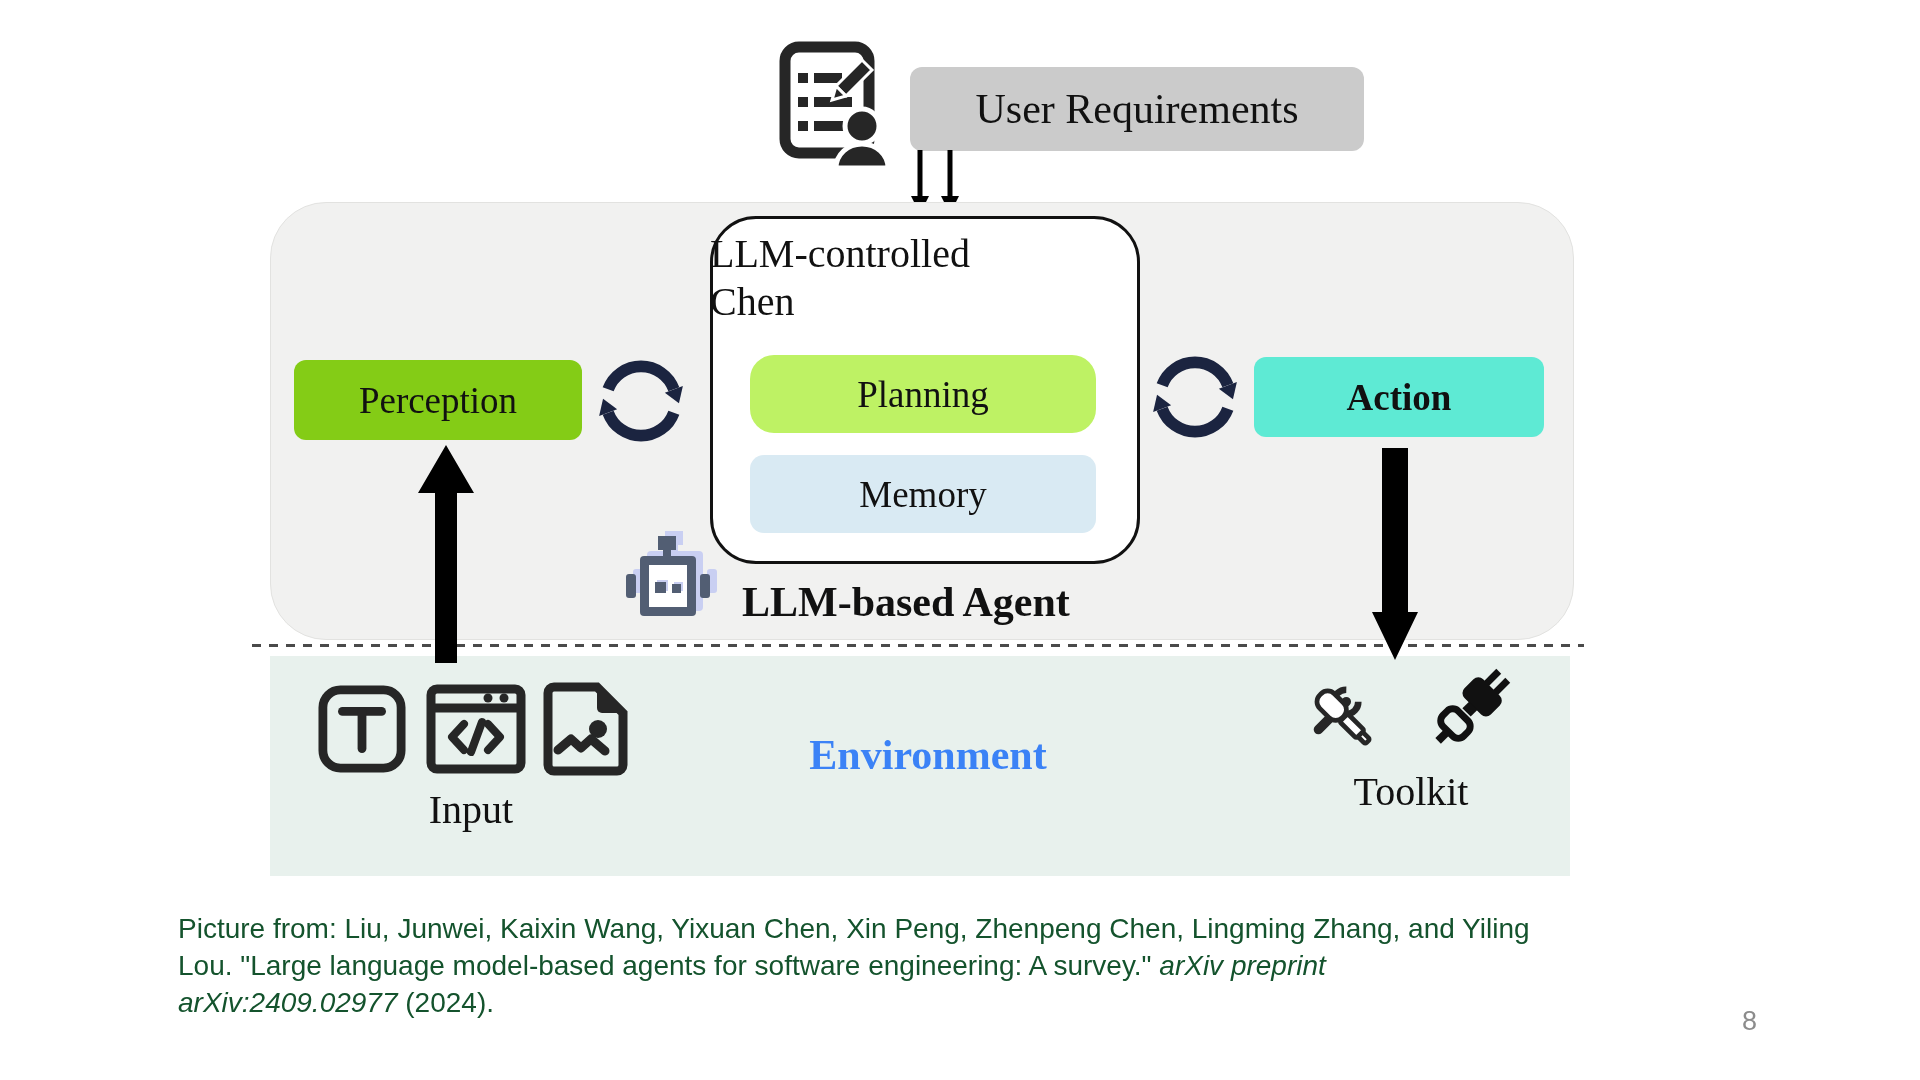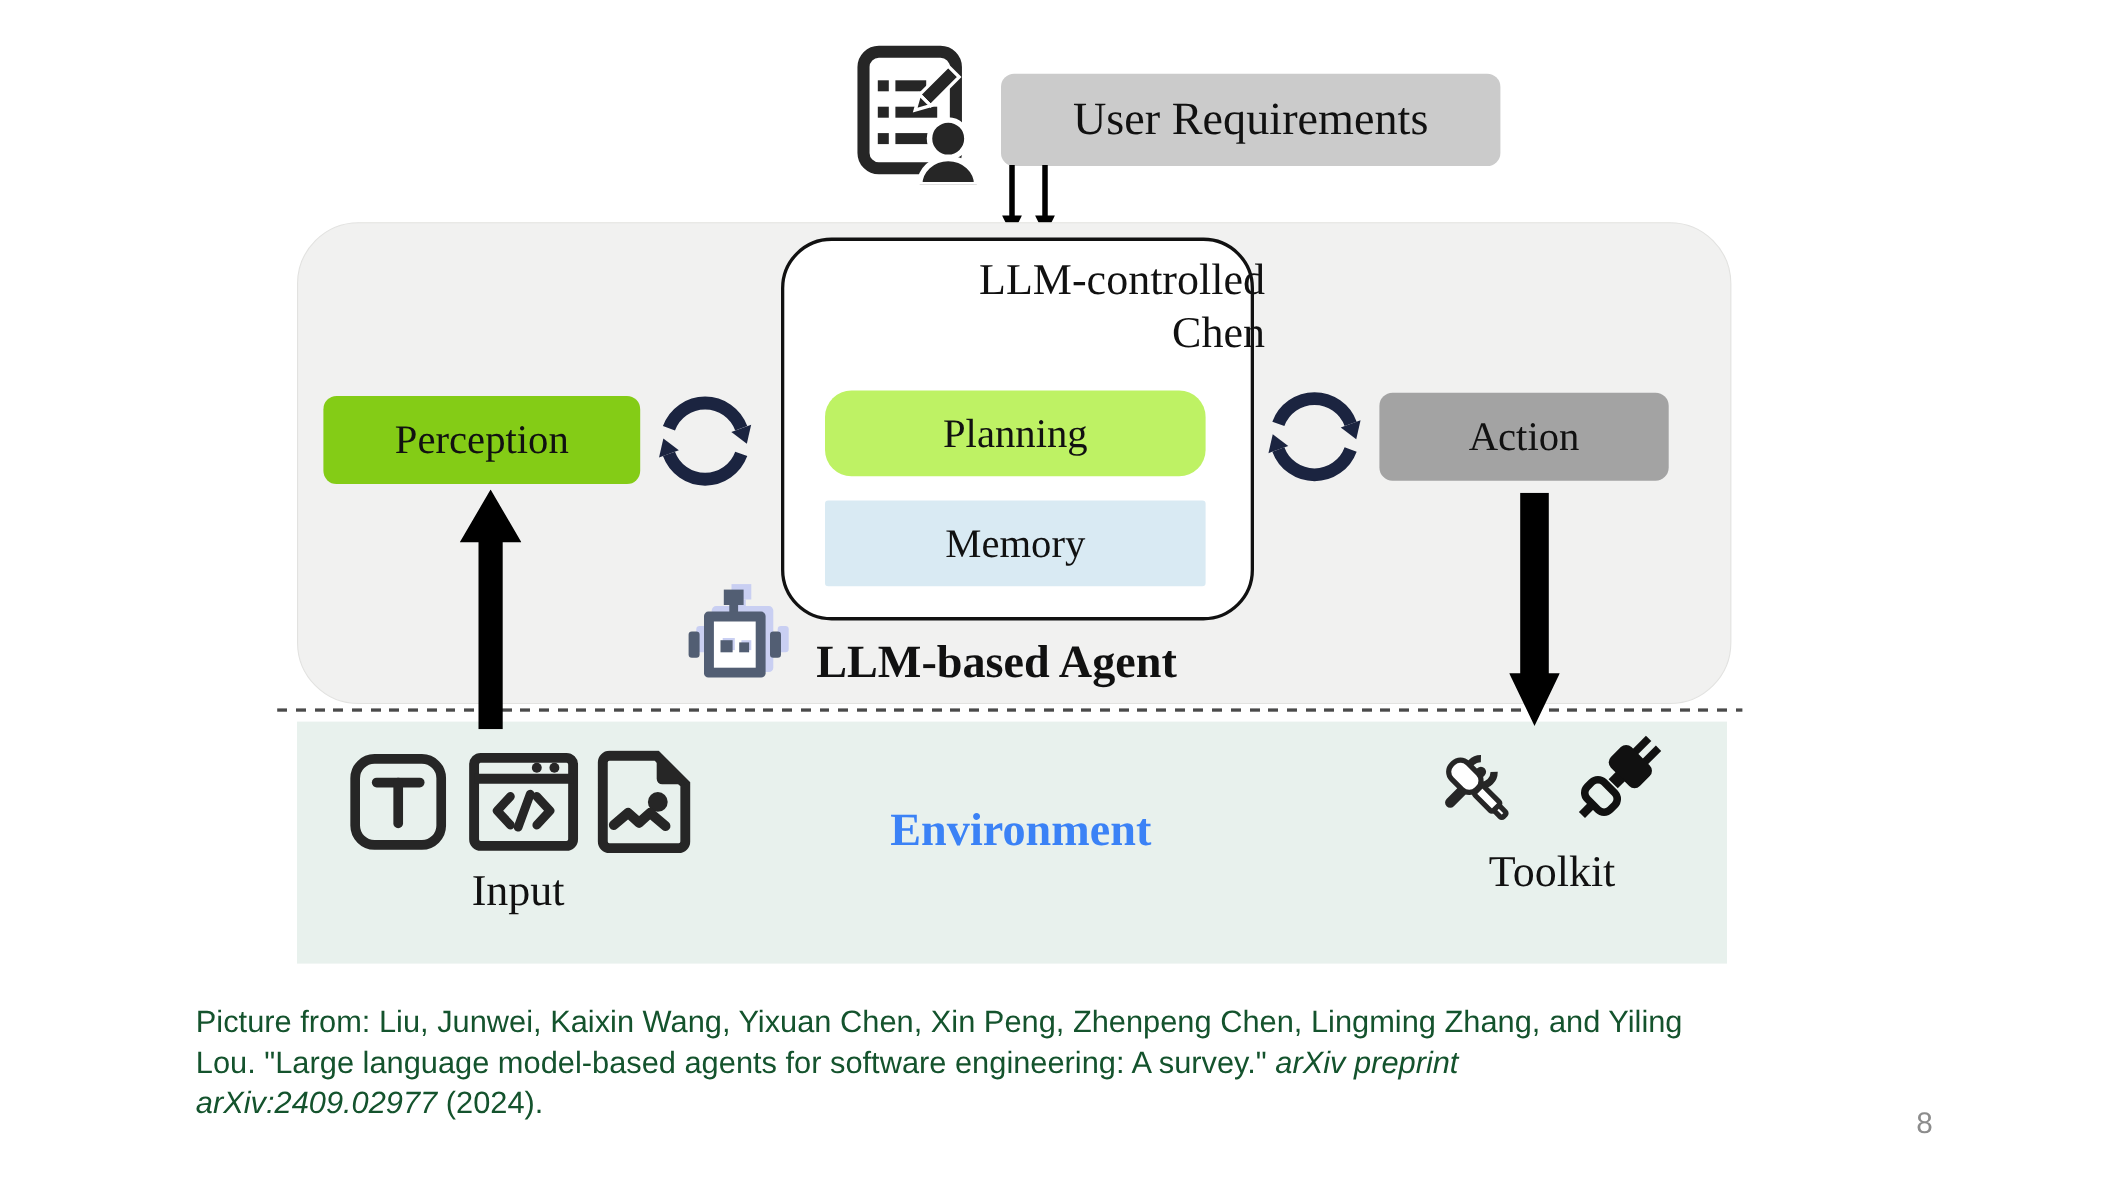--- a/index.html
+++ b/index.html
@@ -11,27 +11,27 @@
   .req-box{left:910px;top:67px;width:454px;height:84px;background:#cbcbcb;border-radius:12px;
            display:flex;align-items:center;justify-content:center;font-size:42px;color:#111;}
 
   
   .agent-container{left:270px;top:202px;width:1302px;height:436px;background:#f1f1f0;
                    border:1px solid #e2e2e0;border-radius:56px;}
 
   
   .brain-box{left:710px;top:216px;width:424px;height:342px;background:#ffffff;
              border:3px solid #111;border-radius:46px;}
-  .brain-title{left:710px;top:230px;width:424px;text-align:right;font-size:40px;line-height:48px;color:#111;padding-left:16px;}
+  .brain-title{left:710px;top:230px;width:424px;text-align:left;font-size:40px;line-height:48px;color:#111;}
 
   .chip{display:flex;align-items:center;justify-content:center;font-size:37px;color:#111;}
   .planning-box{left:750px;top:355px;width:346px;height:78px;background:#bef264;border-radius:24px;}
-  .memory-box{left:750px;top:455px;width:346px;height:78px;background:#d9eaf3;border-radius:3px;}
+  .memory-box{left:750px;top:455px;width:346px;height:78px;background:#d9eaf3;border-radius:14px;}
   .perception-box{left:294px;top:360px;width:288px;height:80px;background:#84cc16;border-radius:12px;}
-  .action-box{left:1254px;top:357px;width:263px;height:80px;background:#a3a3a3;border-radius:12px;}
+  .action-box{left:1254px;top:357px;width:290px;height:80px;background:#5eead4;border-radius:12px;font-weight:bold;}
 
   .agent-label{left:742px;top:578px;font-size:42px;font-weight:bold;color:#111;}
 
   .dashed-line{left:252px;top:644px;width:1332px;height:3px;
     background:repeating-linear-gradient(90deg,#4a4a4a 0 9px,transparent 9px 17px);}
 
   .environment-box{left:270px;top:656px;width:1300px;height:220px;background:#e8f1ed;}
   .environment-label{left:763px;top:731px;width:330px;text-align:center;font-size:42px;font-weight:bold;color:#3b82f6;}
   .input-label{left:391px;top:786px;width:160px;text-align:center;font-size:40px;color:#111;}
   .toolkit-label{left:1331px;top:768px;width:160px;text-align:center;font-size:40px;color:#111;}

